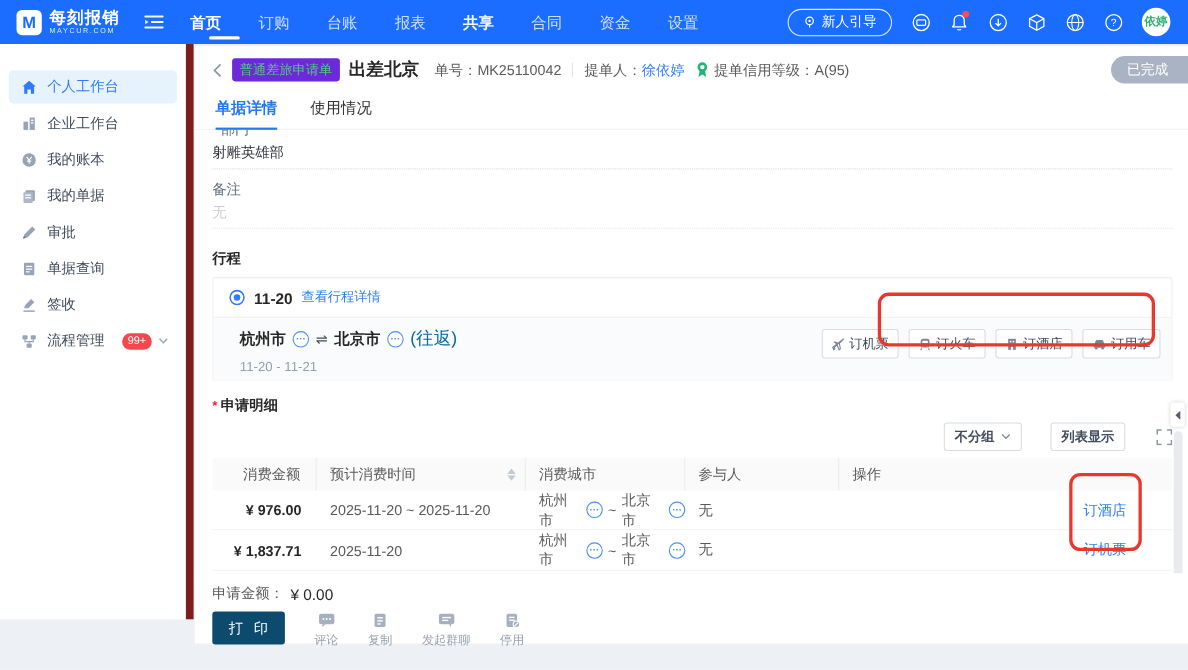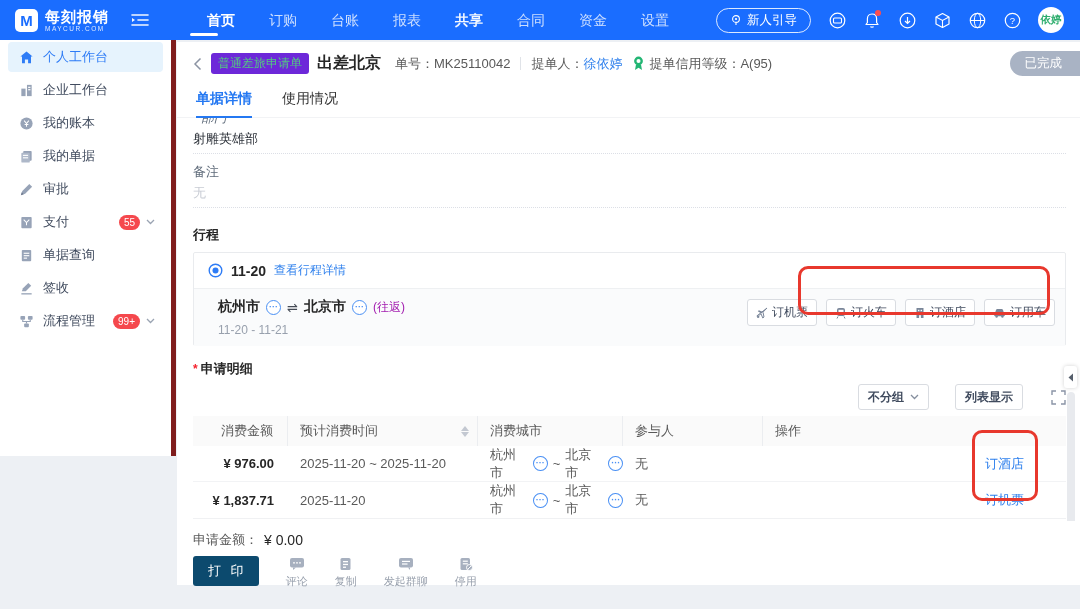--- a/index.html
+++ b/index.html
@@ -8,32 +8,32 @@
   svg { display:block; }
 
   
   .navbar { position:absolute; left:0; top:0; width:1080px; height:40px; background:#1a6dff; display:flex; align-items:center; color:#fff; }
   .logo { display:flex; align-items:center; gap:7px; padding-left:15px; cursor:pointer; }
   .logo-mark { width:23px; height:23px; background:#fff; border-radius:5px; color:#1a6dff; font-weight:bold; font-size:15px; display:flex; align-items:center; justify-content:center; }
   .logo-title { font-size:15px; font-weight:bold; letter-spacing:1px; line-height:15px; }
   .logo-sub { font-size:6.5px; letter-spacing:1.5px; opacity:.85; margin-top:1px; }
   .collapse-btn { margin-left:22px; cursor:pointer; opacity:.95; }
   .nav-menu { display:flex; align-items:center; margin-left:24px; height:40px; }
-  .menu-item { width:62px; text-align:right; font-size:14px; color:rgba(255,255,255,.78); cursor:pointer; position:relative; height:40px; line-height:40px; }
+  .menu-item { width:62px; text-align:left; font-size:14px; color:rgba(255,255,255,.78); cursor:pointer; position:relative; height:40px; line-height:40px; }
   .menu-item.active { color:#fff; font-weight:bold; }
   .menu-item.active::after { content:""; position:absolute; left:50%; transform:translateX(-50%); bottom:4px; width:28px; height:3px; background:#fff; border-radius:2px; }
   .menu-item.bright { color:rgba(255,255,255,.95); font-weight:bold; }
   .nav-right { margin-left:auto; display:flex; align-items:center; gap:17px; padding-right:16px; }
   .guide-pill { display:flex; align-items:center; gap:5px; border:1px solid rgba(255,255,255,.85); border-radius:13px; height:25px; padding:0 13px; font-size:12.5px; cursor:pointer; }
   .nav-ic { position:relative; width:18px; height:18px; cursor:pointer; display:flex; align-items:center; justify-content:center; }
   .red-dot { position:absolute; right:0; top:-1px; width:6px; height:6px; border-radius:50%; background:#ff4d4f; }
   .avatar { width:26px; height:26px; border-radius:50%; background:#fff; color:#2fae6e; font-size:10.5px; font-weight:bold; display:flex; align-items:center; justify-content:center; cursor:pointer; }
 
   
-  .sidebar { position:absolute; left:0; top:40px; width:176px; height:416px; background:#fff; border-right:5px solid #7f1d1d; padding-top:2px; }
+  .sidebar { position:absolute; left:0; top:40px; width:176px; height:523px; background:#fff; border-right:7px solid #7f1d1d; padding-top:24px; }
   .side-item { height:30px; margin:0 8px 3px; border-radius:4px; display:flex; align-items:center; padding:0 8px 0 11px; cursor:pointer; color:#404b5e; }
   .side-item .lbl { margin-left:9px; font-size:13px; }
   .side-item.active { background:#e6f3fd; color:#2e7cf6; }
   .side-item.active .lbl { color:#2e7cf6; }
   .side-ic { width:15px; height:15px; }
   .side-badge { margin-left:auto; background:#f5484d; color:#fff; font-size:10px; line-height:15px; padding:0 5px; border-radius:8px; }
   .side-caret { margin-left:6px; }
 
   
   .doc-card { position:absolute; left:177px; top:42px; width:903px; height:490px; background:#fff; }
@@ -47,38 +47,38 @@
   .medal { margin:0 4px 0 10px; }
   .ribbon { position:absolute; right:0; top:9px; height:25px; line-height:25px; padding:0 18px 0 15px; background:#a9b3c4; color:#fff; font-size:12.5px; border-radius:13px 0 0 13px; }
 
   .tabs { height:33px; padding-left:19px; display:flex; gap:30px; border-bottom:1px solid #f2f3f5; }
   .tab { font-size:14px; color:#333; cursor:pointer; height:33px; line-height:26px; position:relative; }
   .tab.active { color:#2478f2; font-weight:bold; }
   .tab.active::after { content:""; position:absolute; left:0; right:0; bottom:0; height:2px; background:#2478f2; }
 
   .form-area { position:absolute; left:16px; right:14px; top:76px; height:414px; overflow:hidden; }
   .f-label { font-size:13px; color:#5f6b7a; line-height:16px; }
-  .f-label.clip { margin-top:-8px;font-style:italic; }
+  .f-label.clip { margin-top:-8px; }
   .f-value { font-size:13px; color:#2b3038; margin-top:4px; line-height:18px; }
   .f-value.empty { color:#c8ccd4; }
   .dotted { border-bottom:1px dotted #dcdfe6; margin-top:5px; }
   .req { color:#f5222d; margin-right:3px; font-size:12px; }
   .sec-title { font-size:13px; font-weight:bold; color:#262626; }
   .mt18 { margin-top:18px; } .mt10 { margin-top:10px; } .mt14 { margin-top:14px; } .mt6 { margin-top:6px; }
 
   
   .itin-card { border:1px solid #e9ebee; border-radius:2px; height:94px; margin-top:8px; position:relative; }
   .itin-head { height:36px; display:flex; align-items:center; gap:8px; padding:0 14px; border-bottom:1px solid #eef0f2; }
   .itin-date { font-size:14px; font-weight:bold; }
   .itin-link { font-size:12px; color:#2f80ed; cursor:pointer; }
   .itin-body { height:57px; background:#fafbfc; padding:9px 14px 0 24px; }
   .route { display:flex; align-items:center; gap:6px; font-size:14px; font-weight:bold; color:#262626; }
   .ell-badge { width:15px; height:15px; border:1px solid #4a90f4; border-radius:50%; color:#4a90f4; font-size:9px; font-weight:bold; line-height:12px; text-align:center; letter-spacing:0; display:inline-block; cursor:pointer; background:#fff; overflow:hidden; }
   .swap { font-weight:normal; font-size:13px; color:#454b55; }
-  .roundtrip { font-size:12px; color:#a21caf; font-weight:normal; }
+  .roundtrip { font-size:16px; color:#0369a1; font-weight:normal; }
   .route-dates { font-size:12px; color:#98a0ad; margin-top:7px; }
   .bookbar { position:absolute; right:10px; top:46px; display:flex; gap:9px; }
   .book-btn { display:flex; align-items:center; gap:4px; border:1px solid #d9dce1; border-radius:3px; background:#fff; padding:4px 8px; font-size:12px; color:#404b5e; cursor:pointer; }
 
   
   .ctrl-row { display:flex; justify-content:flex-end; align-items:center; gap:26px; height:26px;font-weight:bold; }
   .ctrl-box { border:1px solid #d9dce1; border-radius:3px; height:26px; display:flex; align-items:center; gap:6px; padding:0 9px; font-size:12px; color:#404b5e; background:#fff; cursor:pointer; }
   .expand-ic { cursor:pointer; margin-left:2px; }
 
   .tbl { margin-top:6px; border-bottom:1px solid #f0f1f3; }
@@ -231,31 +231,20 @@
         <rect x="4.2" y="8.8" width="5.5" height="1.2" fill="#fff"></rect>
       </svg>
     <span class="lbl">我的单据</span>
   </div>
   <div class="side-item">
     <svg class="side-ic" viewBox="0 0 16 16">
         <path d="M2 14 L3.5 9.5 L11 2 L14 5 L6.5 12.5 Z" fill="#97a3b7"></path>
         <path d="M2 14 L5 13 L3 11 Z" fill="#6e7a8e"></path>
       </svg>
     <span class="lbl">审批</span>
-  </div>
-  <div class="side-item">
-    <svg class="side-ic" viewBox="0 0 16 16">
-        <rect x="2.5" y="2" width="11" height="12" rx="1" fill="#97a3b7"></rect>
-        <path d="M5 5 L8 8 L11 5 M8 8 L8 11" stroke="#fff" stroke-width="1.1" fill="none"></path>
-      </svg>
-    <span class="lbl">支付</span>
-    <span class="side-badge">55</span>
-    <svg class="side-caret" width="9" height="6" viewBox="0 0 9 6">
-        <path d="M1 1 L4.5 4.5 L8 1" stroke="#9aa3b2" stroke-width="1.3" fill="none"></path>
-      </svg>
   </div>
   <div class="side-item">
     <svg class="side-ic" viewBox="0 0 16 16">
         <rect x="3" y="2" width="10" height="12" rx="1" fill="#97a3b7"></rect>
         <rect x="5" y="5" width="6" height="1.2" fill="#fff"></rect>
         <rect x="5" y="7.6" width="6" height="1.2" fill="#fff"></rect>
         <rect x="5" y="10.2" width="3.6" height="1.2" fill="#fff"></rect>
       </svg>
     <span class="lbl">单据查询</span>
   </div>

